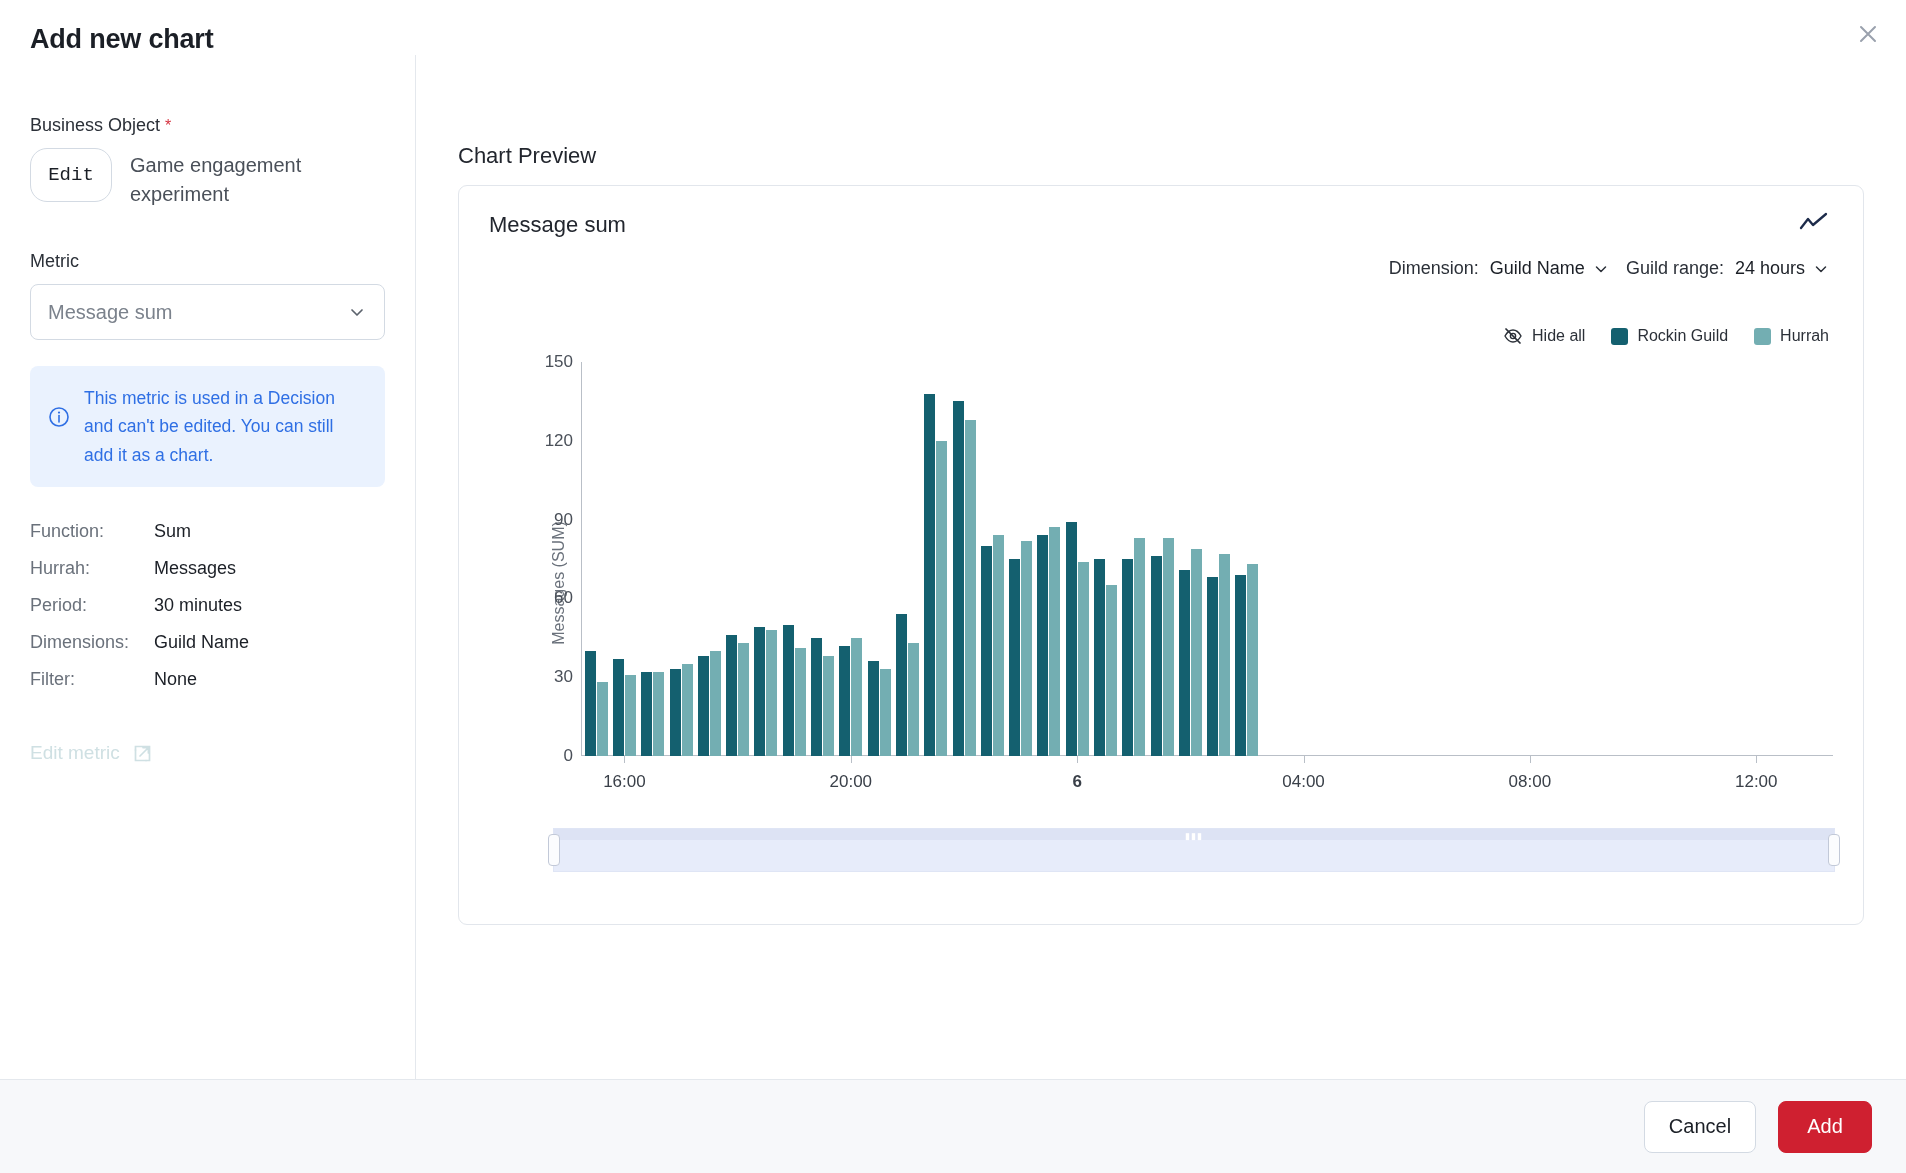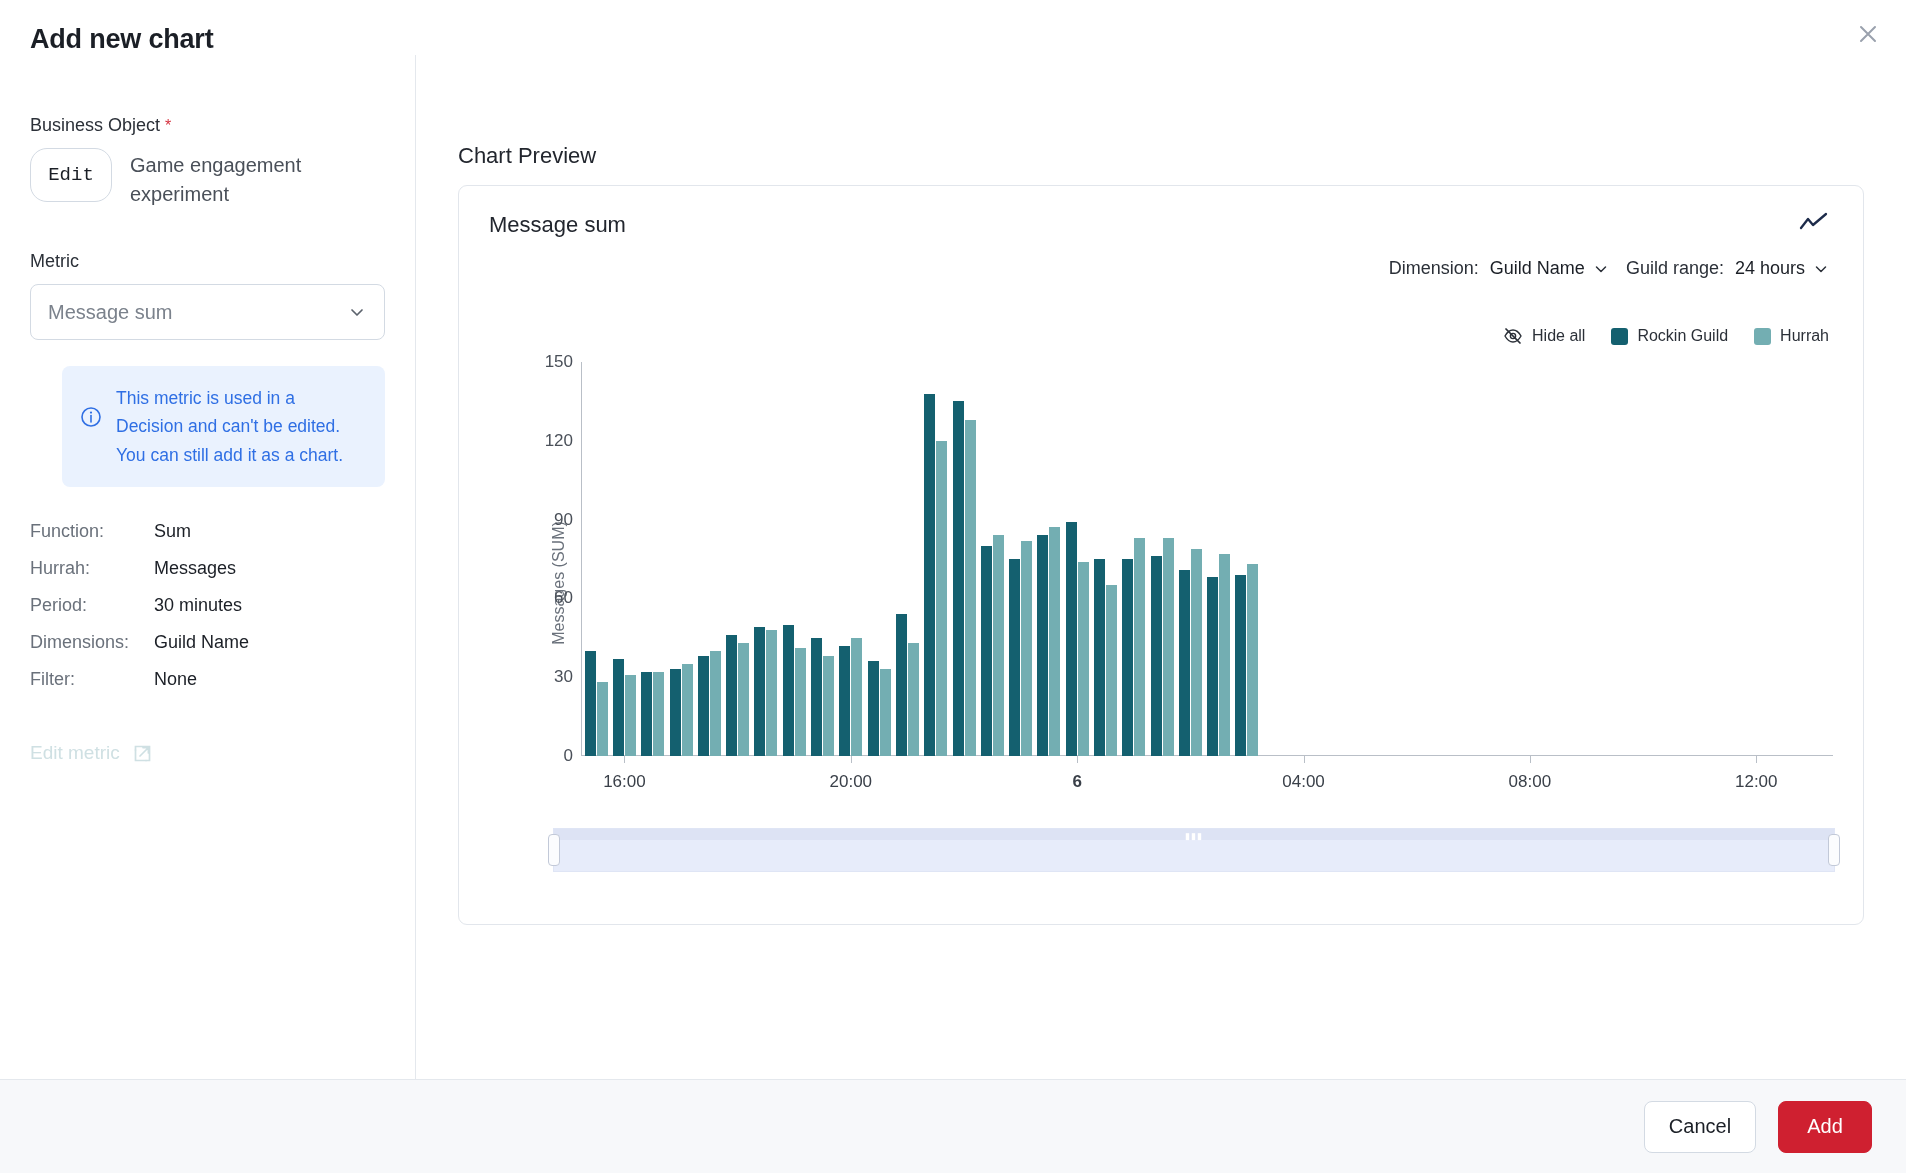--- a/index.html
+++ b/index.html
@@ -36,21 +36,21 @@
   .metric-label { margin-top: 42px; }
   .select-box {
     width: 100%; height: 56px; border: 1px solid #d3dae3; border-radius: 8px;
     background: #fff; display: flex; align-items: center; justify-content: space-between;
     padding: 0 17px; cursor: pointer;
   }
   .select-value { font-size: 20px; color: #7b828c; }
 
   .info-box {
     margin-top: 26px; background: #eaf2fe; border-radius: 8px;
-    display: flex; gap: 14px; padding: 18px 20px 18px 18px; margin-left: 32px;
+    display: flex; gap: 14px; padding: 18px 20px 18px 18px;
   }
   .info-text { font-size: 17.5px; color: #2f6fe4; line-height: 1.62; }
 
   .kv-list { margin-top: 34px; }
   .kv-row { display: flex; font-size: 18px; margin-bottom: 16px; }
   .kv-key { width: 124px; color: #6a717b; }
   .kv-val { color: #1b1f26; }
 
   .edit-metric { margin-top: 36px; display: inline-flex; align-items: center; gap: 12px;
     font-size: 19px; color: #cfe0e3; cursor: default; }

